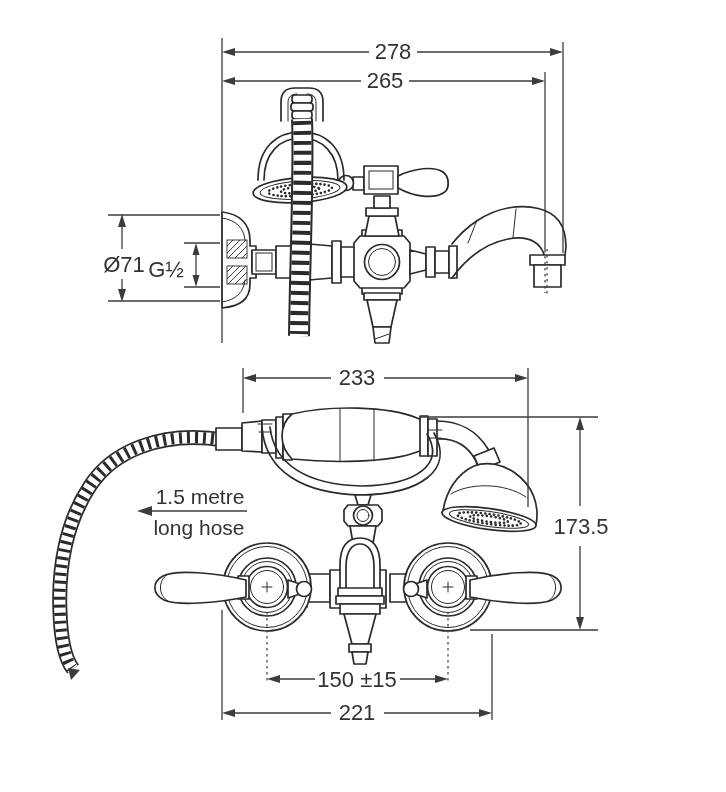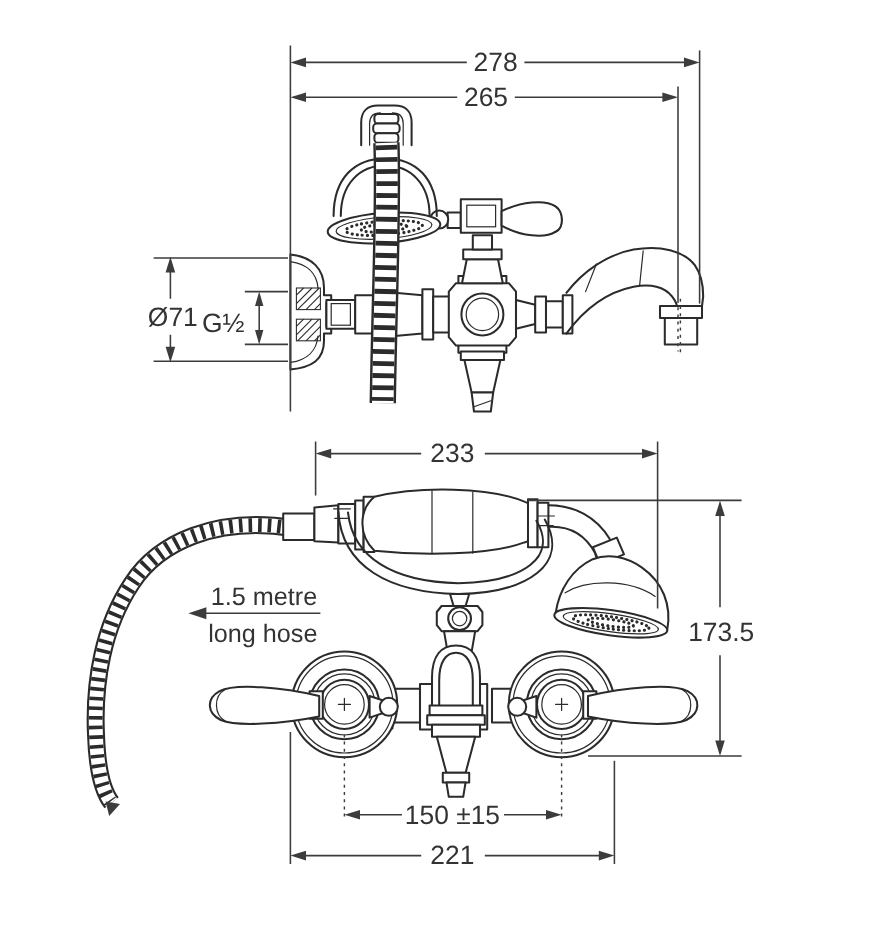--- a/index.html
+++ b/index.html
@@ -1,17 +1,17 @@
 <!DOCTYPE html>
 <html><head>
 <meta charset="utf-8">
 <style>
   html,body{margin:0;padding:0;background:#ffffff;}
   .stage{position:relative;width:653px;height:792px;background:#ffffff;overflow:hidden;
-         font-family:"Liberation Sans",sans-serif;margin-left:20px;}
+         font-family:"Liberation Sans",sans-serif;}
   svg{display:block}
   
   .ol{fill:#ffffff;stroke:#2b2b2b;stroke-width:1.7;stroke-linejoin:round;stroke-linecap:round;}
   .oln{fill:none;stroke:#2b2b2b;stroke-width:1.7;stroke-linejoin:round;stroke-linecap:round;}
   .thin{fill:none;stroke:#2b2b2b;stroke-width:1;stroke-linecap:round;}
   .hatch{fill:none;stroke:#2b2b2b;stroke-width:.9;}
   
   .dim{fill:none;stroke:#3c3c3c;stroke-width:1.3;stroke-linecap:butt;}
   .dimd{fill:none;stroke:#3c3c3c;stroke-width:1.2;stroke-dasharray:2.5 3.5;}
   .arr{fill:#3c3c3c;stroke:none;}

